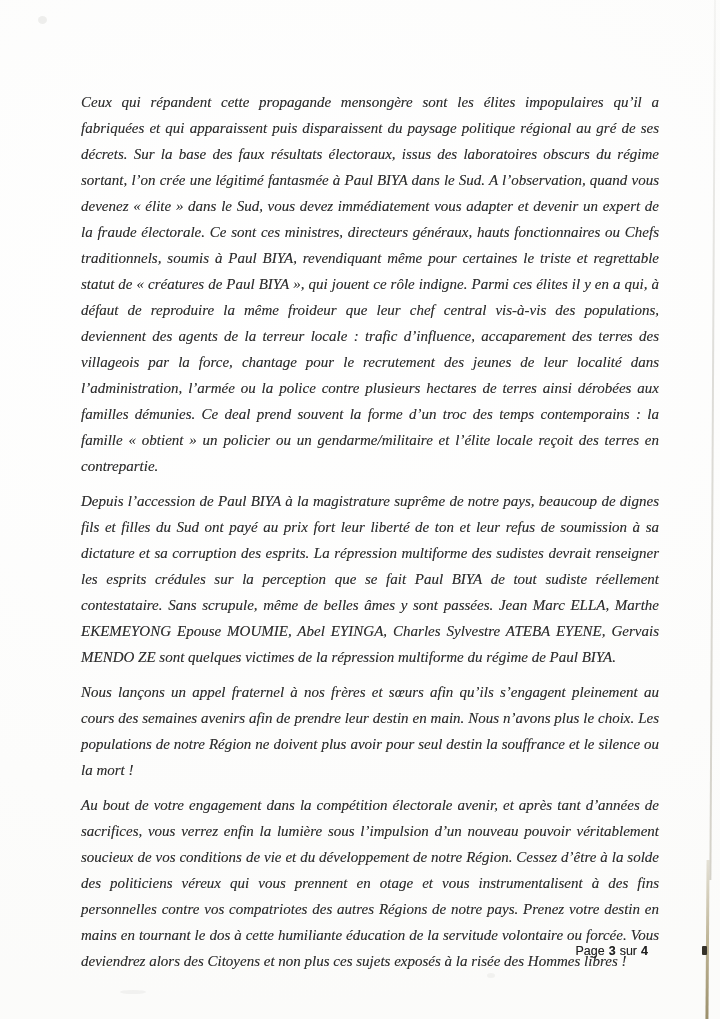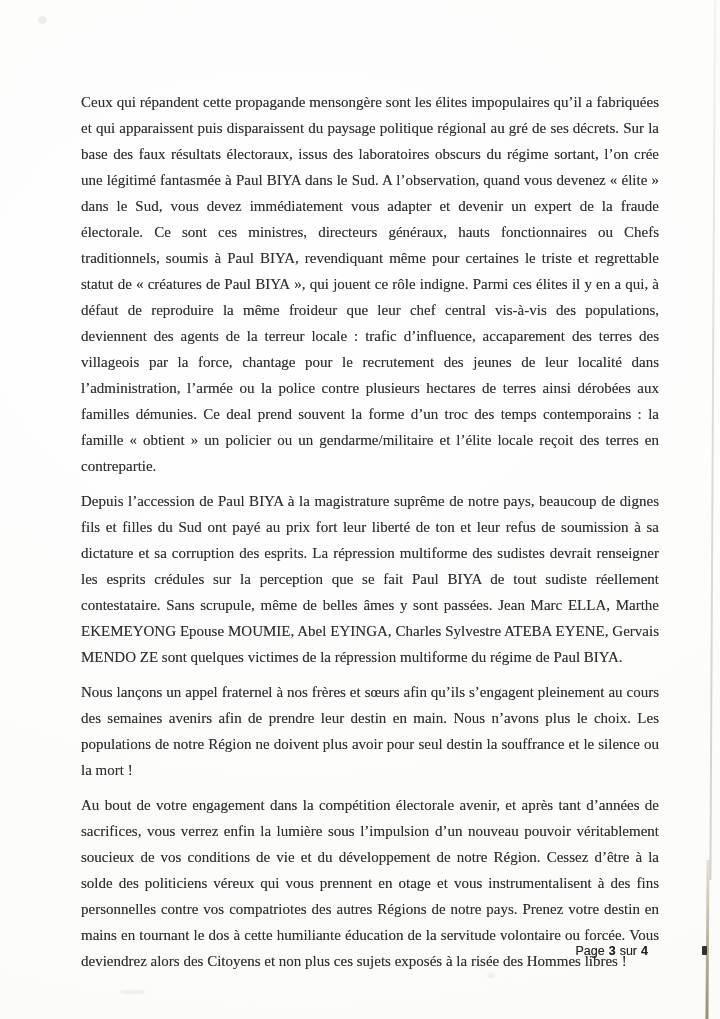--- a/index.html
+++ b/index.html
@@ -25,20 +25,21 @@
     width: 578px;
     color: #2f2f2f;
     font-size: 15px;
     line-height: 26px;
     text-align: justify;
   }
   .text-block p {
     margin: 0 0 9px 0;
     text-shadow: 0 0 0.6px rgba(70,70,70,0.55);
     text-justify: inter-word;
+    font-style: italic;
   }
   .page-footer {
     position: absolute;
     top: 944px;
     right: 72px;
     font-family: "Liberation Sans", sans-serif;
     font-size: 12.5px;
     color: #1f1f1f;
     text-shadow: 0 0 0.5px rgba(60,60,60,0.5);
   }

